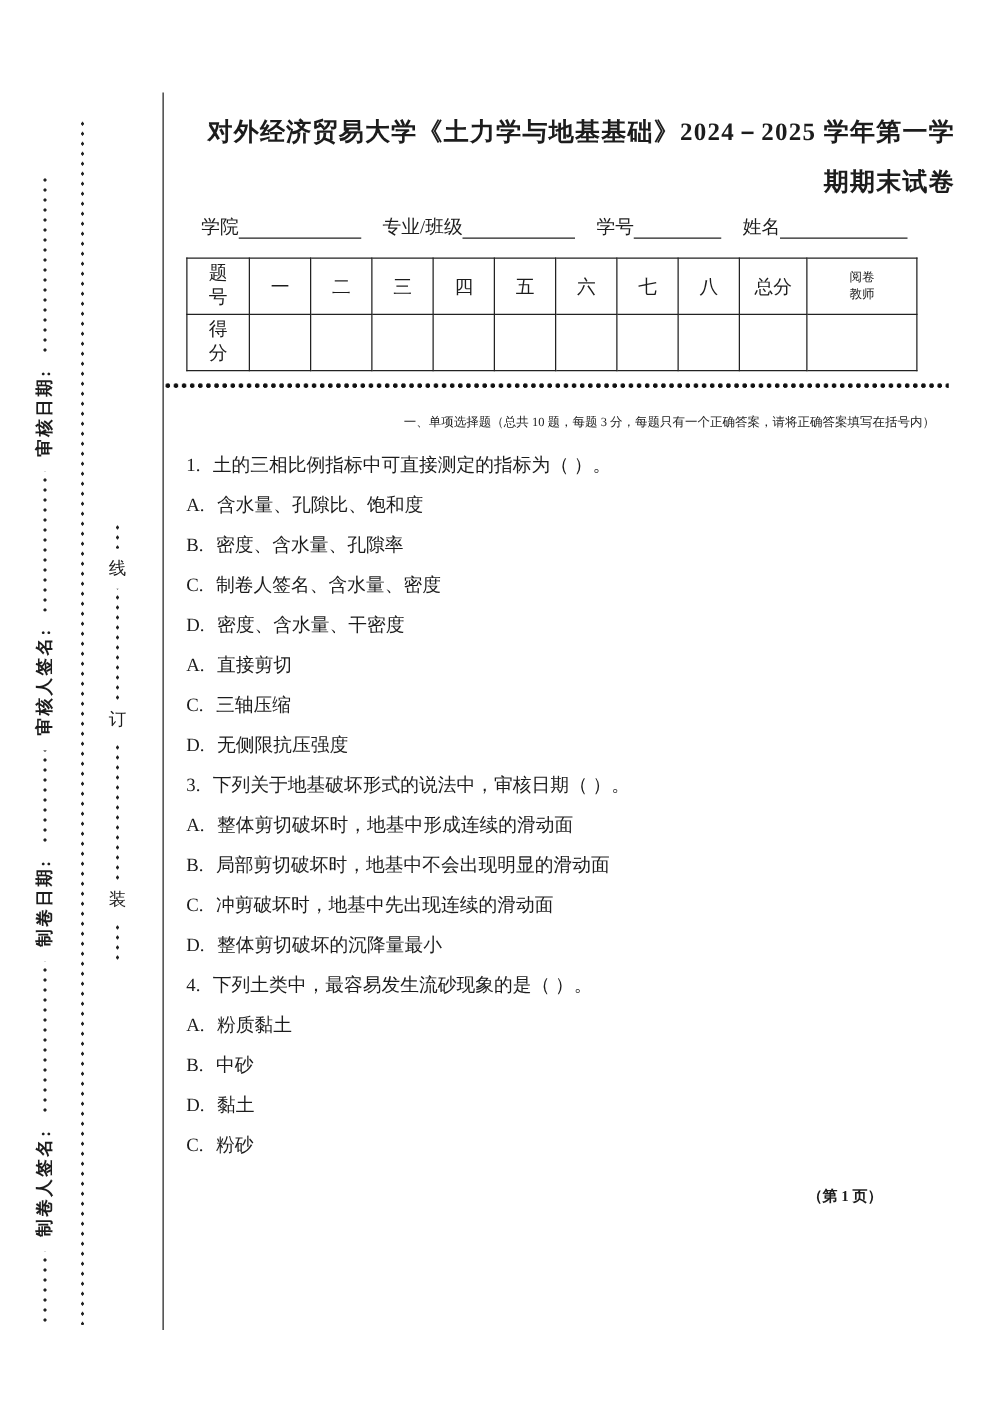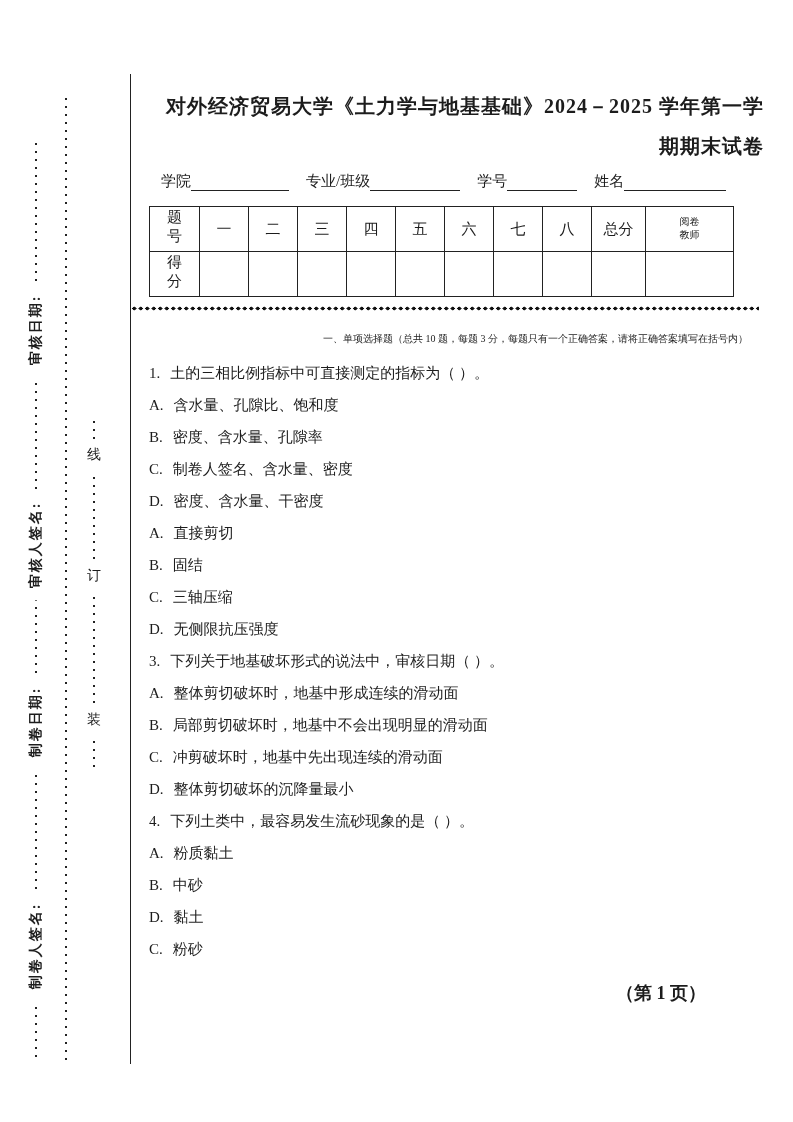--- a/index.html
+++ b/index.html
@@ -42,41 +42,41 @@
   }
   .info-row {
     display:flex; justify-content:space-between; align-items:flex-end;
     padding:0 40px 0 30px; margin-top:6px; font-size:15px;gap:17px;
   }
   .info-field { display:flex; align-items:flex-end; white-space:nowrap; }
   .blank { display:inline-block; border-bottom:1.3px solid #222; height:19px; }
   .blank.w1 { width:98px; } .blank.w2 { width:90px; }
   .blank.w3 { width:70px; } .blank.w4 { width:102px; }
 
-  table.score { border-collapse:collapse; margin:15px 10px 0 18px; table-layout:fixed;font-family:Liberation Mono, monospace; }
+  table.score { border-collapse:collapse; margin:15px 10px 0 18px; table-layout:fixed; }
   table.score td {
     border:1.3px solid #222; text-align:center; vertical-align:middle;
     height:45px; font-size:15px;
   }
   .stack  { display:inline-block; width:1.15em; line-height:1.25; }
   .grader { display:inline-block; width:2.3em; line-height:1.3; font-size:10px; }
 
   .dotsep {
     margin:9px 0 0 0; height:5px; width:628px;
     background-image:radial-gradient(circle at 50% 50%, #111 1.9px, transparent 2.05px);
     background-size:6.5px 5px; background-repeat:repeat-x;
   }
 
   .section-heading {
     margin:14px 16px 4px 18px; font-size:10px; line-height:28px;text-align:right;
   }
   .qline { padding-left:18px; padding-right:16px; font-size:15px; line-height:32px; }
   .qnum, .optlabel { display:inline-block; margin-right:10px; }
 
-  .footer { text-align:right; padding-right:58px; margin-top:16px; font-size:18px; font-weight:bold; }
+  .footer { text-align:right; padding-right:58px; margin-top:16px; font-size:12px; font-weight:bold; }
 </style>
 </head>
 <body>
 
 <div class="page">
 
   <div class="vdots" style="left:34px; top:140px; height:920px;"></div>
   <span class="vlabel" style="top:330px;">审核日期:</span>
   <span class="vlabel" style="top:545px;">审核人签名:</span>
   <span class="vlabel" style="top:722px;">制卷日期:</span>
@@ -176,23 +176,20 @@
       <span class="optlabel">C.</span><span>制卷人签名、含水量、密度</span>
     </div>
     <div class="qline">
       <span class="optlabel">D.</span><span>密度、含水量、干密度</span>
     </div>
 
     <div class="qline">
       <span class="optlabel">A.</span><span>直接剪切</span>
     </div>
     <div class="qline">
-      <span class="optlabel">B.</span><span>固结</span>
-    </div>
-    <div class="qline">
       <span class="optlabel">C.</span><span>三轴压缩</span>
     </div>
     <div class="qline">
       <span class="optlabel">D.</span><span>无侧限抗压强度</span>
     </div>
 
     <div class="qline">
       <span class="qnum">3.</span><span>下列关于地基破坏形式的说法中，审核日期（  ）。</span>
     </div>
     <div class="qline">

